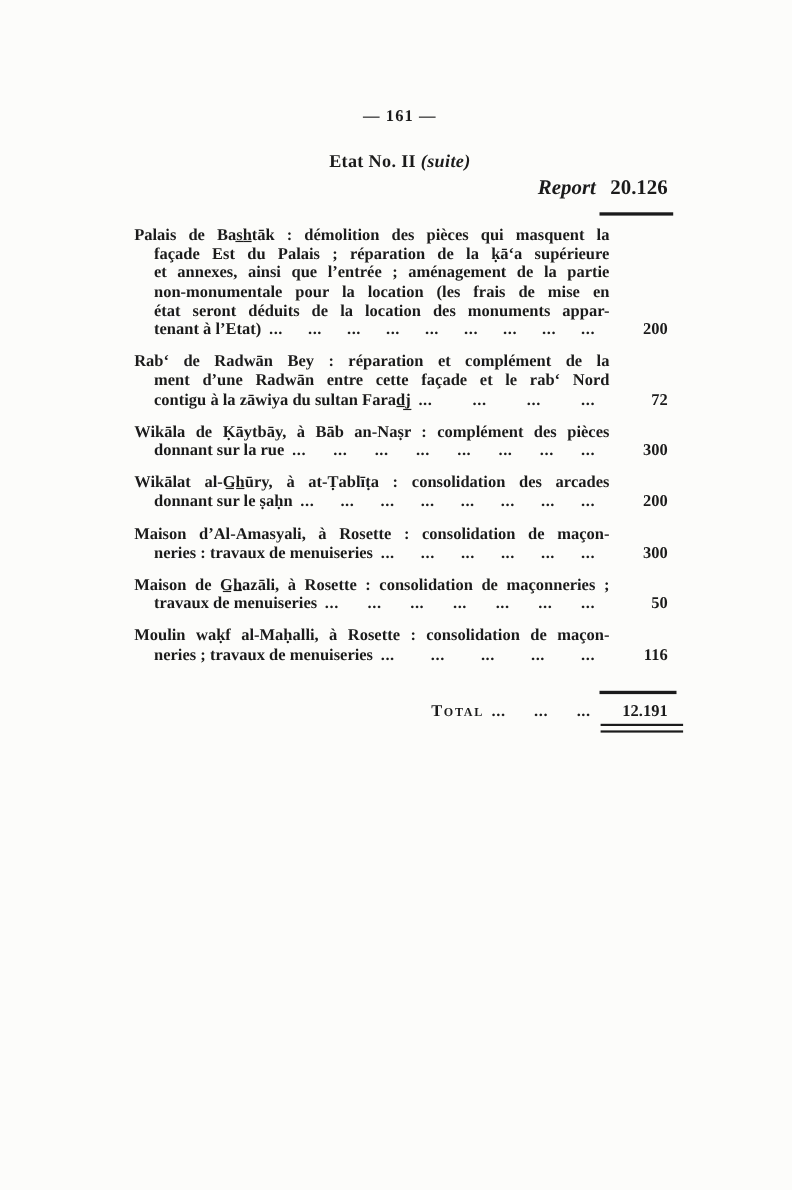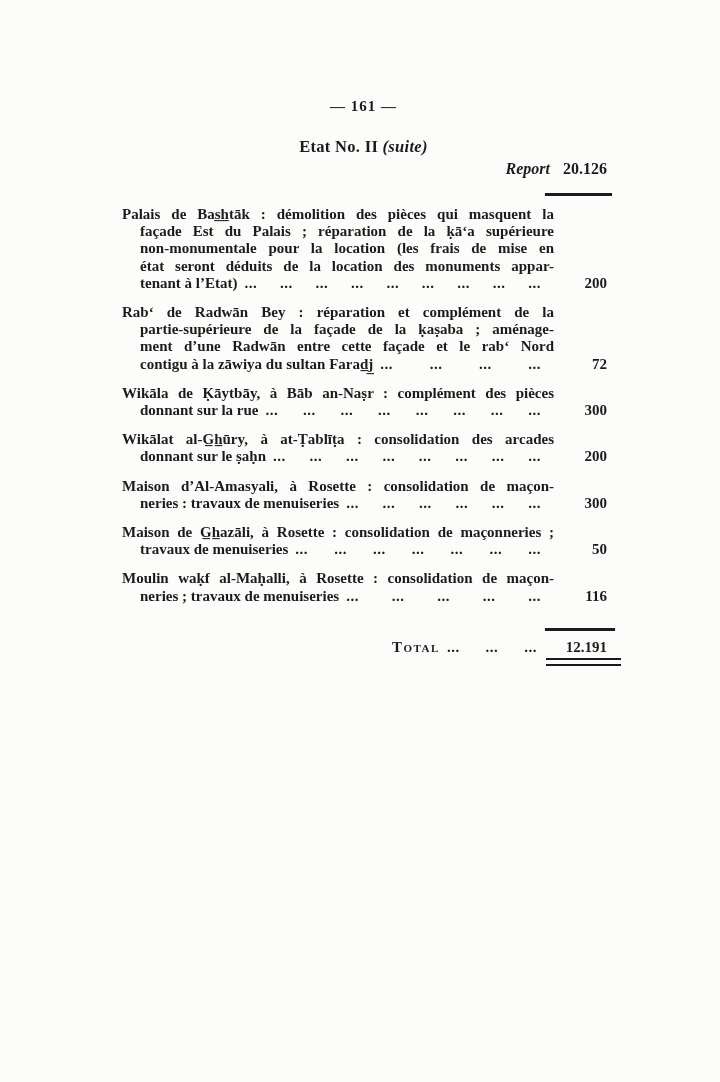--- a/index.html
+++ b/index.html
@@ -25,21 +25,21 @@
     text-align: center; font-size: 16.5px; letter-spacing: .3px;
   }
   .it { font-style: italic; }
   .le {
     position: absolute; top: 145px; left: 0; width: 598px;
     text-align: right; font-size: 10.5px; letter-spacing: .5px;
   }
   .report-row {
     position: absolute; top: 160px; left: 420px; width: 187px;
     display: flex; justify-content: flex-end; align-items: baseline;
-    gap: 13px; font-size: 16px;
+    gap: 13px; font-size: 19px;
   }
   .rule { position: absolute; background: #1b1b1b; }
   .rule-report  { top: 193px; left: 545px; width: 67px; height: 2.5px; }
   .rule-total   { top: 628px; left: 545px; width: 70px; height: 2.5px; }
   .dbl-rule {
     position: absolute; top: 658px; left: 546px; width: 75px; height: 8px;
     border-top: 2.5px solid #1b1b1b; border-bottom: 2px solid #1b1b1b;
     box-sizing: border-box;
   }
   .body {
@@ -85,34 +85,34 @@
     <span>20.126</span>
   </div>
 
   <div class="rule rule-report"></div>
 
   <div class="body">
   <div class="item">
     <div>
           <div class="line">Palais de Bas̲h̲tāk : démolition des pièces qui masquent la</div>
           <div class="line cont">façade Est du Palais ; réparation de la ḳā‘a supérieure</div>
+          <div class="line cont">et annexes, ainsi que l’entrée ; aménagement de la partie</div>
           <div class="line cont">non-monumentale pour la location (les frais de mise en</div>
           <div class="line cont">état seront déduits de la location des monuments appar-</div>
         </div>
     <div class="lastline">
       <span class="ll-text">tenant à l’Etat)</span>
       <span class="dots">... ... ... ... ... ... ... ... ...</span>
       <span class="amount">200</span>
     </div>
   </div>
 
   <div class="item">
     <div>
           <div class="line">Rab‘ de Radwān Bey : réparation et complément de la</div>
-          <div class="line cont">partie-supérieure de la façade de la ḳaṣaba ; aménage-</div>
           <div class="line cont">ment d’une Radwān entre cette façade et le rab‘ Nord</div>
         </div>
     <div class="lastline">
       <span class="ll-text">contigu à la zāwiya du sultan Farad̲j̲</span>
       <span class="dots">... ... ... ...</span>
       <span class="amount">72</span>
     </div>
   </div>
 
   <div class="item">

